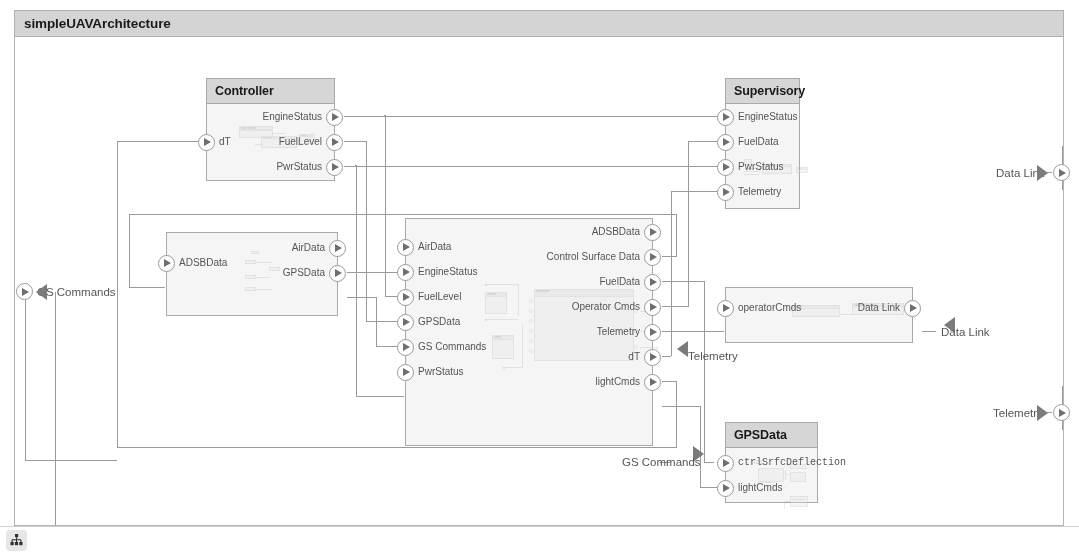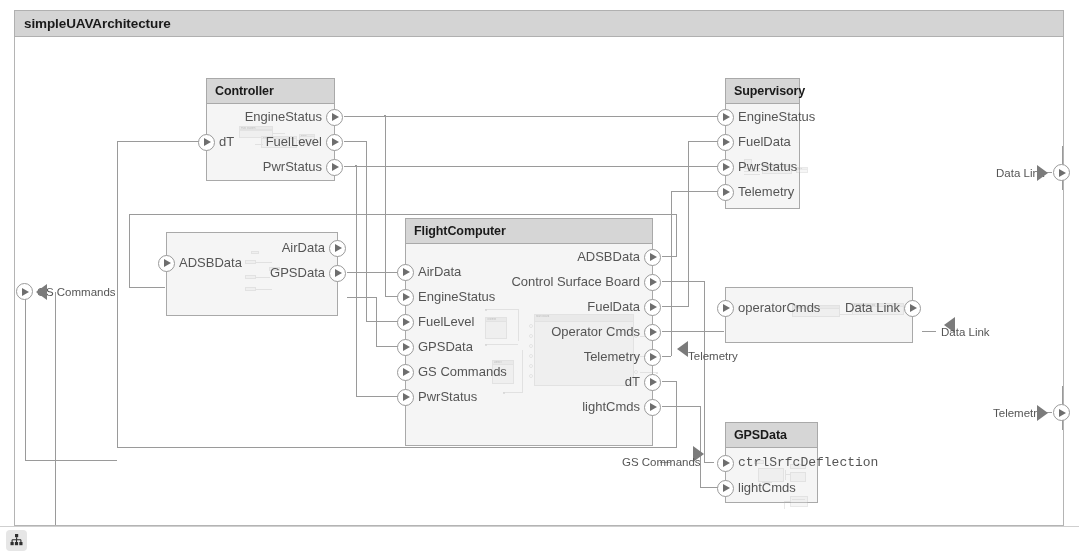--- a/index.html
+++ b/index.html
@@ -77,21 +77,21 @@
     letter-spacing: -0.1px;
   }
   .block-body {
     position: relative;
     height: calc(100% - 25px);
   }
 
   
   .plabel {
     position: absolute;
-    font-size: 13px;
+    font-size: 10px;
     color: #555555;
     white-space: nowrap;
     line-height: 12px;
   }
   .plabel.in  { left: 12px; }
   .plabel.out { right: 12px; text-align: right; }
 
   
   .port {
     position: absolute;
@@ -316,21 +316,20 @@
           </div>
           <div class="plabel in" style="top: 24px;">ADSBData</div>
           <div class="port" style="left: -9px; top: 21.5px;"></div>
           <div class="plabel out" style="top: 9px;">AirData</div>
           <div class="port" style="right: -9px; top: 6.5px;"></div>
           <div class="plabel out" style="top: 34px;">GPSData</div>
           <div class="port" style="right: -9px; top: 31.5px;"></div>
         </div>
       </div>
       <div class="block" style="left: 405px; top: 218px; width: 248px; height: 228px;">
-        <div class="block-header">FlightComputer</div>
         <div class="block-body">
           <div class="preview" style="left: 50px; top: 48px; width: 194px; height: 118px;">
             <div class="pv-box" style="left: 78px; top: 22px; width: 100px; height: 72px;"></div>
             <div class="pv-hdr" style="left: 78px; top: 22px; width: 100px; height: 8px;">Main Board</div>
             <div class="pv-box" style="left: 29px; top: 25px; width: 22px; height: 22px;"></div>
             <div class="pv-hdr" style="left: 29px; top: 25px; width: 22px; height: 5px;">Telemet</div>
             <div class="pv-box" style="left: 36px; top: 68px; width: 22px; height: 24px;"></div>
             <div class="pv-hdr" style="left: 36px; top: 68px; width: 22px; height: 5px;">Detect</div>
             <div class="pv-line" style="left: 29px; top: 17px; width: 33px; height: 0.9px;"></div>
             <div class="pv-line" style="left: 62px; top: 17px; width: 0.9px; height: 32px;"></div>
@@ -363,21 +362,21 @@
           <div class="plabel in" style="top: 72px;">FuelLevel</div>
           <div class="port" style="left: -9px; top: 69.5px;"></div>
           <div class="plabel in" style="top: 97px;">GPSData</div>
           <div class="port" style="left: -9px; top: 94.5px;"></div>
           <div class="plabel in" style="top: 122px;">GS Commands</div>
           <div class="port" style="left: -9px; top: 119.5px;"></div>
           <div class="plabel in" style="top: 147px;">PwrStatus</div>
           <div class="port" style="left: -9px; top: 144.5px;"></div>
           <div class="plabel out" style="top: 7px;">ADSBData</div>
           <div class="port" style="right: -9px; top: 4.5px;"></div>
-          <div class="plabel out" style="top: 32px;">Control Surface Board</div>
+          <div class="plabel out" style="top: 32px;">Control Surface Data</div>
           <div class="port" style="right: -9px; top: 29.5px;"></div>
           <div class="plabel out" style="top: 57px;">FuelData</div>
           <div class="port" style="right: -9px; top: 54.5px;"></div>
           <div class="plabel out" style="top: 82px;">Operator Cmds</div>
           <div class="port" style="right: -9px; top: 79.5px;"></div>
           <div class="plabel out" style="top: 107px;">Telemetry</div>
           <div class="port" style="right: -9px; top: 104.5px;"></div>
           <div class="plabel out" style="top: 132px;">dT</div>
           <div class="port" style="right: -9px; top: 129.5px;"></div>
           <div class="plabel out" style="top: 157px;">lightCmds</div>

